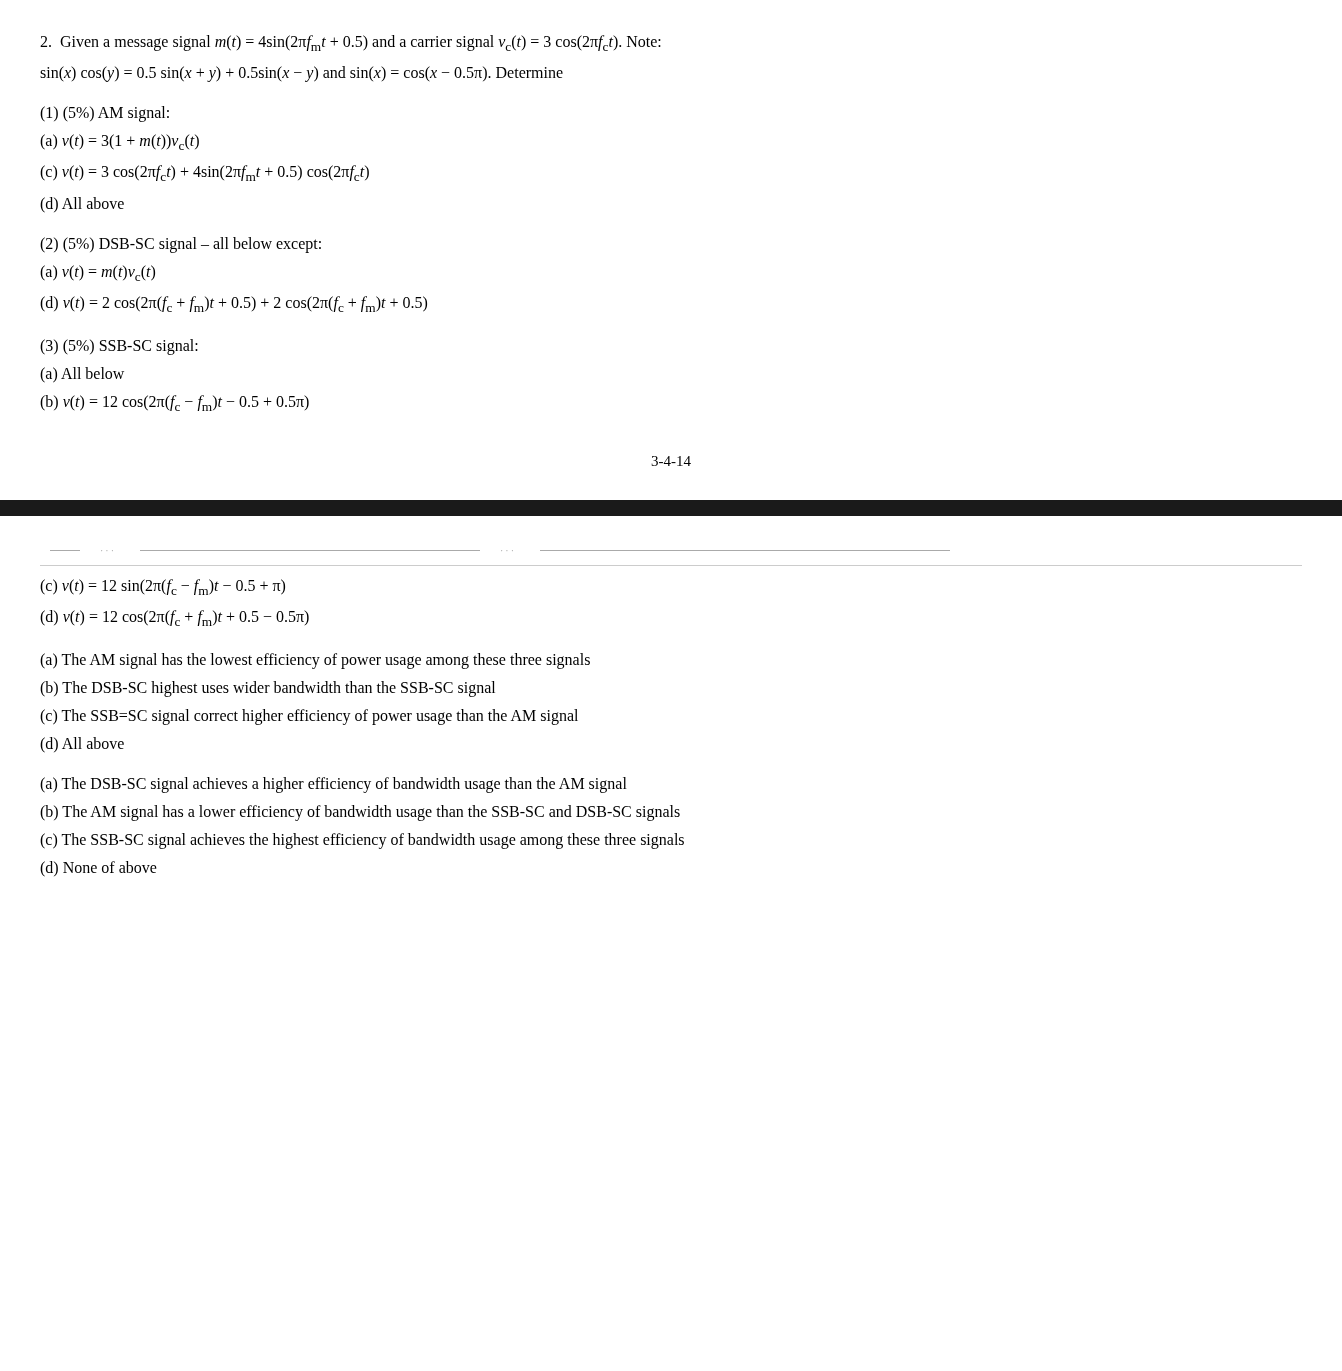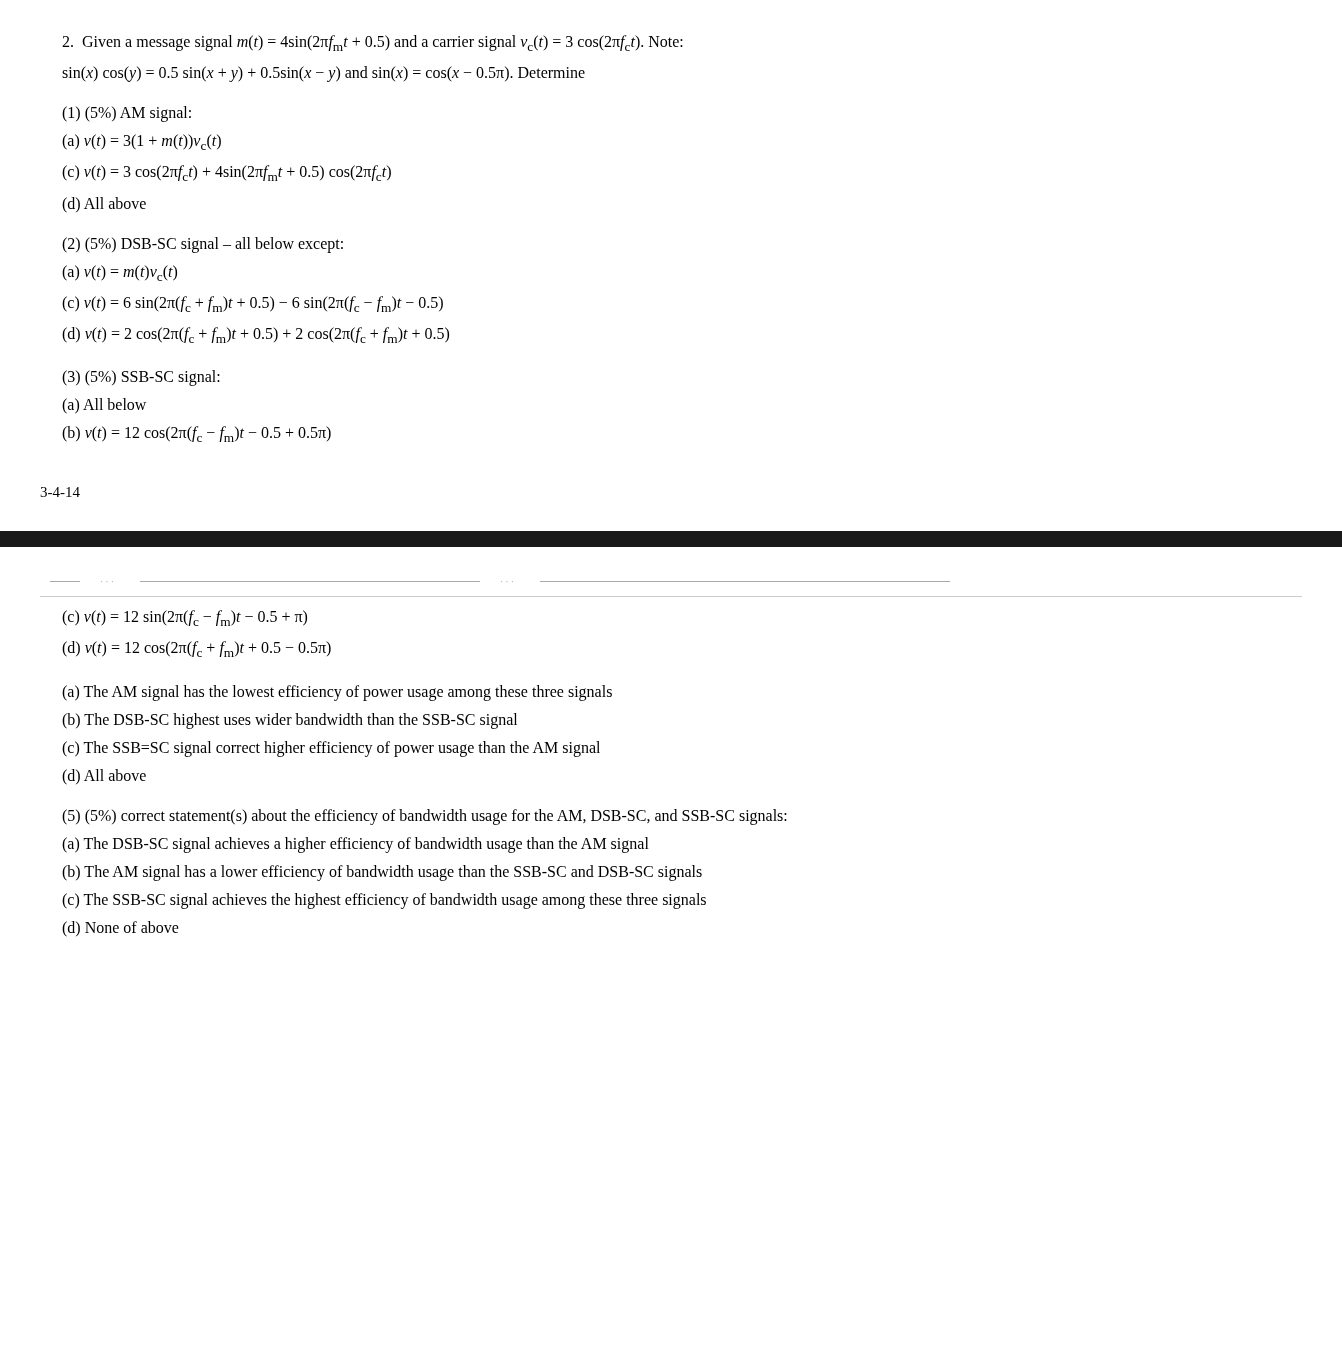--- a/index.html
+++ b/index.html
@@ -73,25 +73,24 @@
       letter-spacing: 2px;
     }
 
     p {
       line-height: 1.5;
       margin-bottom: 4px;
     }
 
     .section {
       margin-bottom: 16px;
-      margin-left: 22px;
     }
 
     .page-number {
-      text-align: left;
+      text-align: center;
       margin-top: 36px;
       font-size: 15px;
     }
   </style>
 </head>
 <body>
 
 <div class="page-top">
 
   <div class="section">
@@ -111,23 +110,20 @@
     <p>
       (c) <em>v</em>(<em>t</em>) = 3 cos(2π<em>f</em><sub>c</sub><em>t</em>) + 4sin(2π<em>f</em><sub>m</sub><em>t</em> + 0.5) cos(2π<em>f</em><sub>c</sub><em>t</em>)
     </p>
     <p>(d) All above</p>
   </div>
 
   <div class="section">
     <p>(2) (5%) DSB-SC signal – all below except:</p>
     <p>
       (a) <em>v</em>(<em>t</em>) = <em>m</em>(<em>t</em>)<em>v</em><sub>c</sub>(<em>t</em>)
-    </p>
-    <p>
-      (c) <em>v</em>(<em>t</em>) = 6 sin(2π(<em>f</em><sub>c</sub> + <em>f</em><sub>m</sub>)<em>t</em> + 0.5) − 6 sin(2π(<em>f</em><sub>c</sub> − <em>f</em><sub>m</sub>)<em>t</em> − 0.5)
     </p>
     <p>
       (d) <em>v</em>(<em>t</em>) = 2 cos(2π(<em>f</em><sub>c</sub> + <em>f</em><sub>m</sub>)<em>t</em> + 0.5) + 2 cos(2π(<em>f</em><sub>c</sub> + <em>f</em><sub>m</sub>)<em>t</em> + 0.5)
     </p>
   </div>
 
   <div class="section">
     <p>(3) (5%) SSB-SC signal:</p>
     <p>(a) All below</p>
     <p>
@@ -167,23 +163,20 @@
       (b) The DSB-SC highest uses wider bandwidth than the SSB-SC signal
     </p>
     <p>
       (c) The SSB=SC signal correct higher efficiency of power usage than the AM signal
     </p>
     <p>(d) All above</p>
   </div>
 
   <div class="section">
     <p>
-      (5) (5%) correct statement(s) about the efficiency of bandwidth usage for the AM, DSB-SC, and SSB-SC signals:
-    </p>
-    <p>
       (a) The DSB-SC signal achieves a higher efficiency of bandwidth usage than the AM signal
     </p>
     <p>
       (b) The AM signal has a lower efficiency of bandwidth usage than the SSB-SC and DSB-SC signals
     </p>
     <p>
       (c) The SSB-SC signal achieves the highest efficiency of bandwidth usage among these three signals
     </p>
     <p>(d) None of above</p>
   </div>

